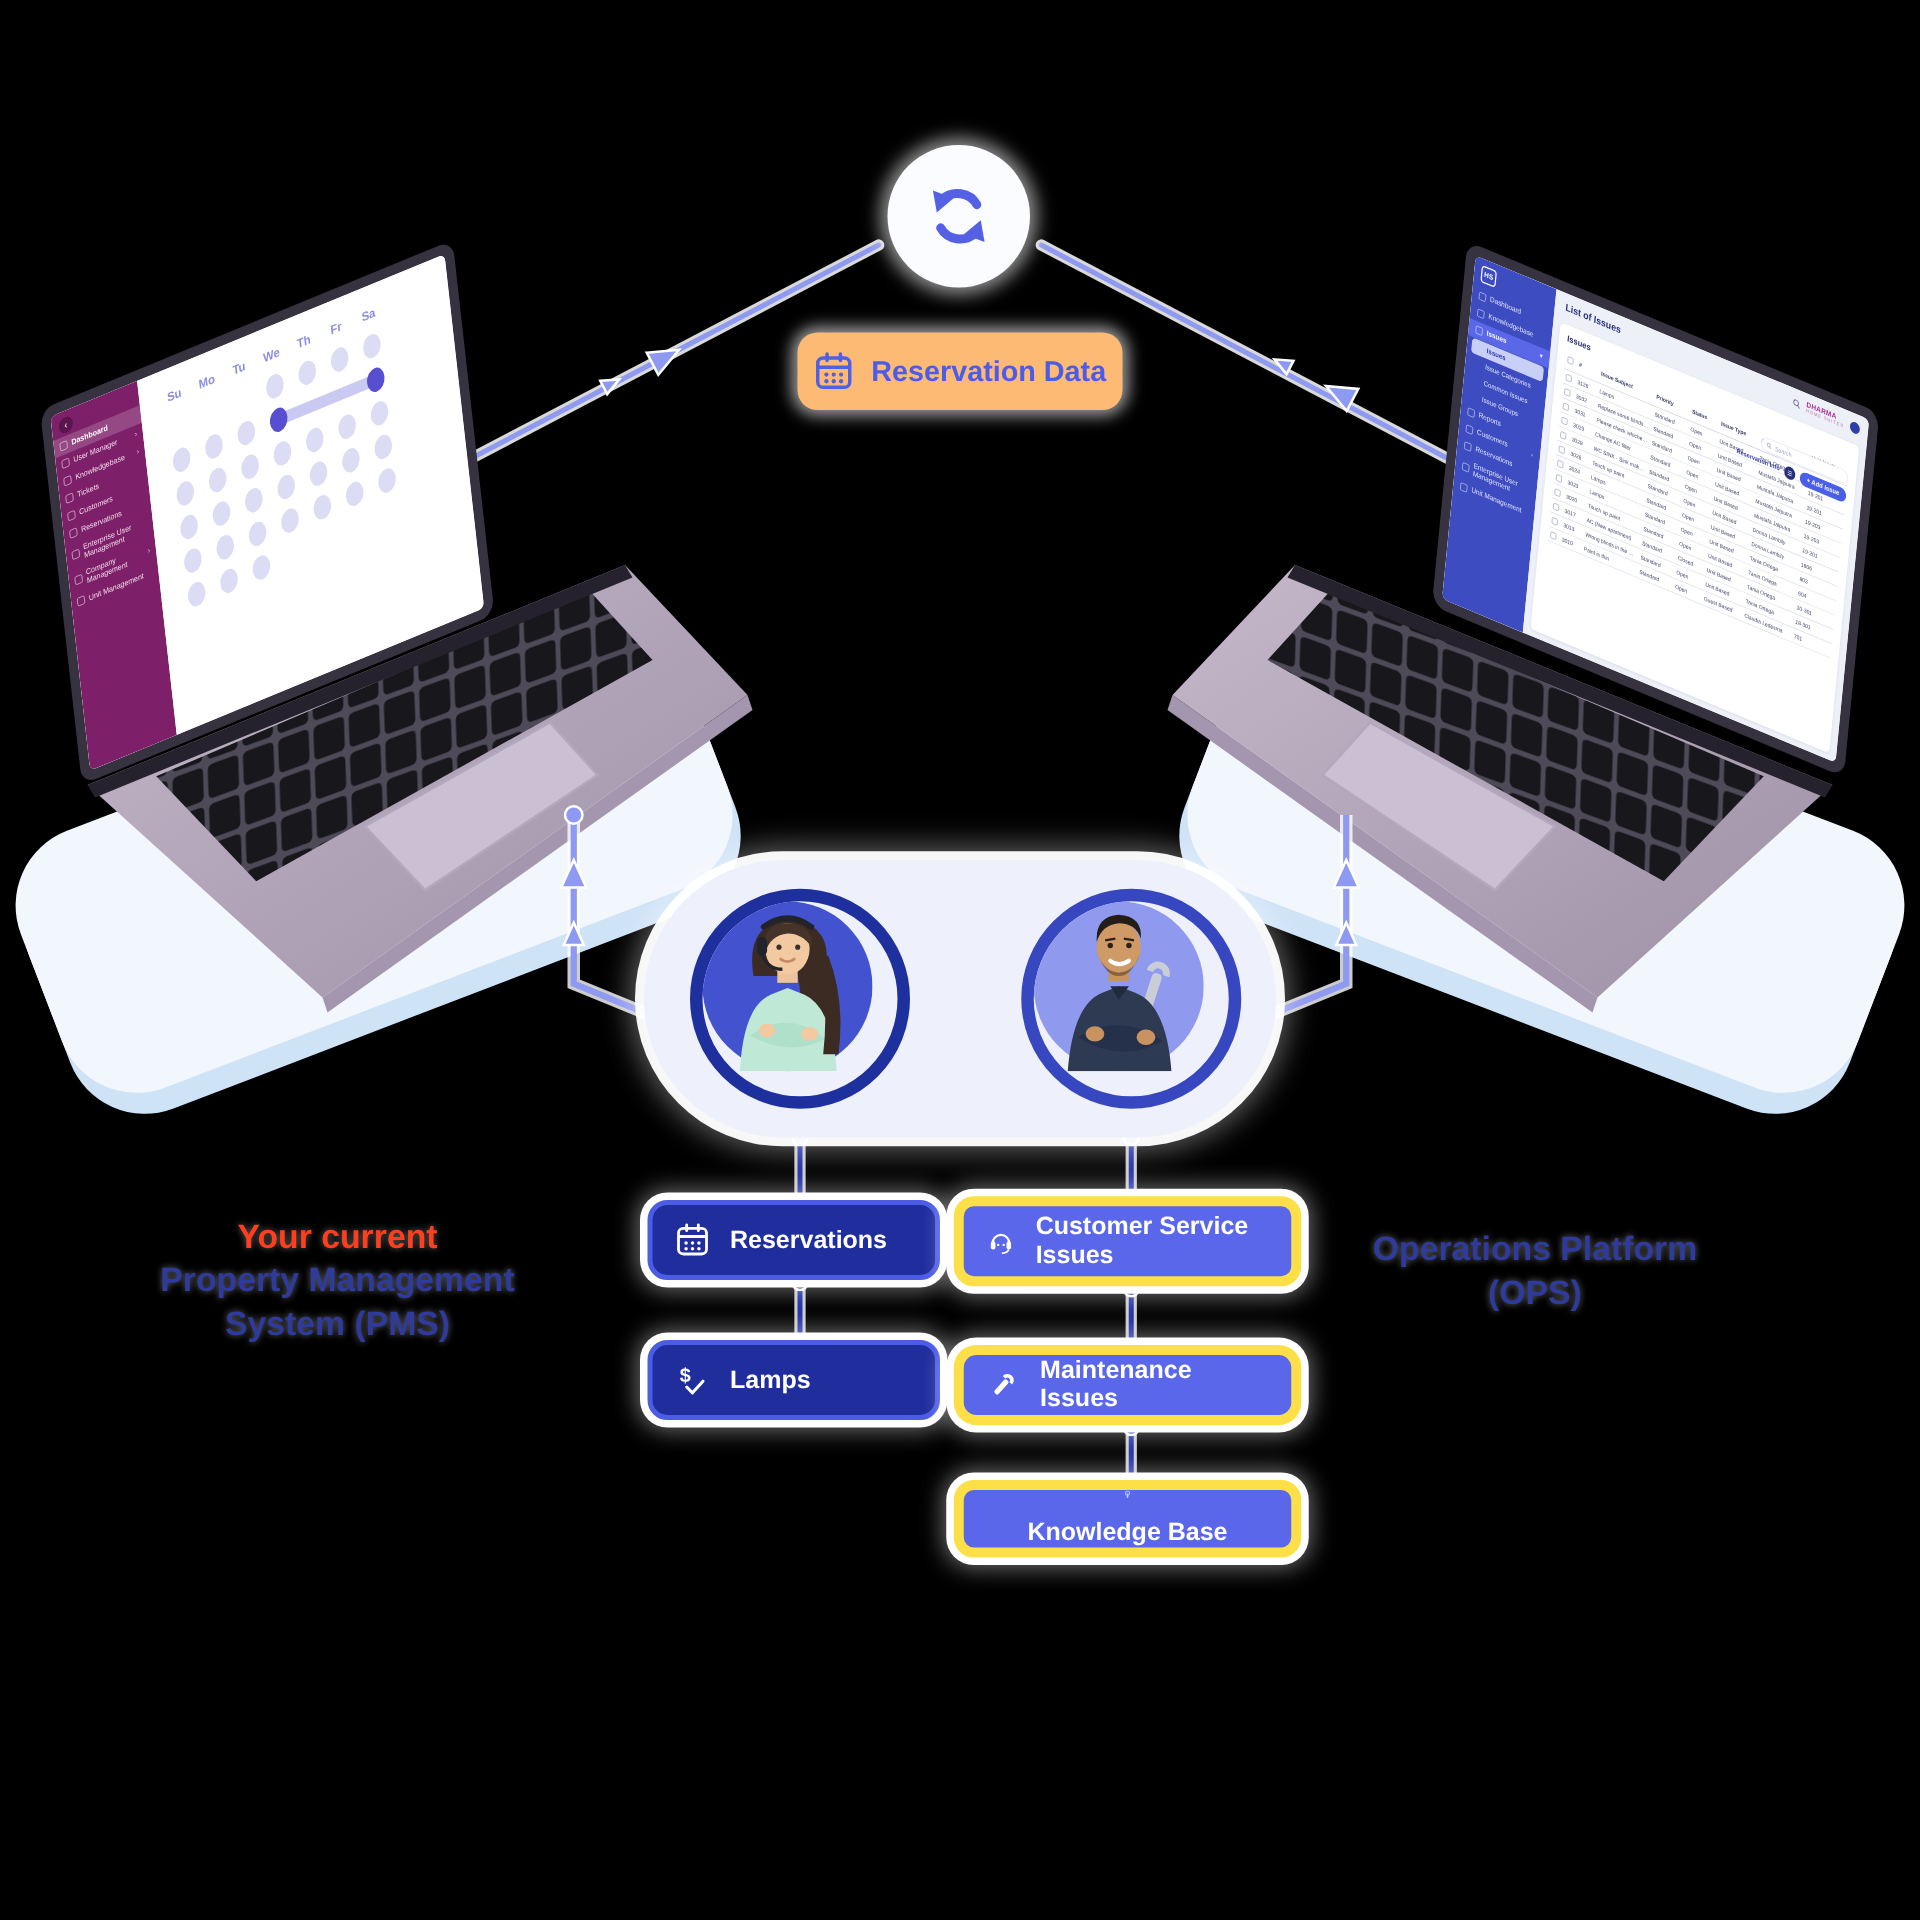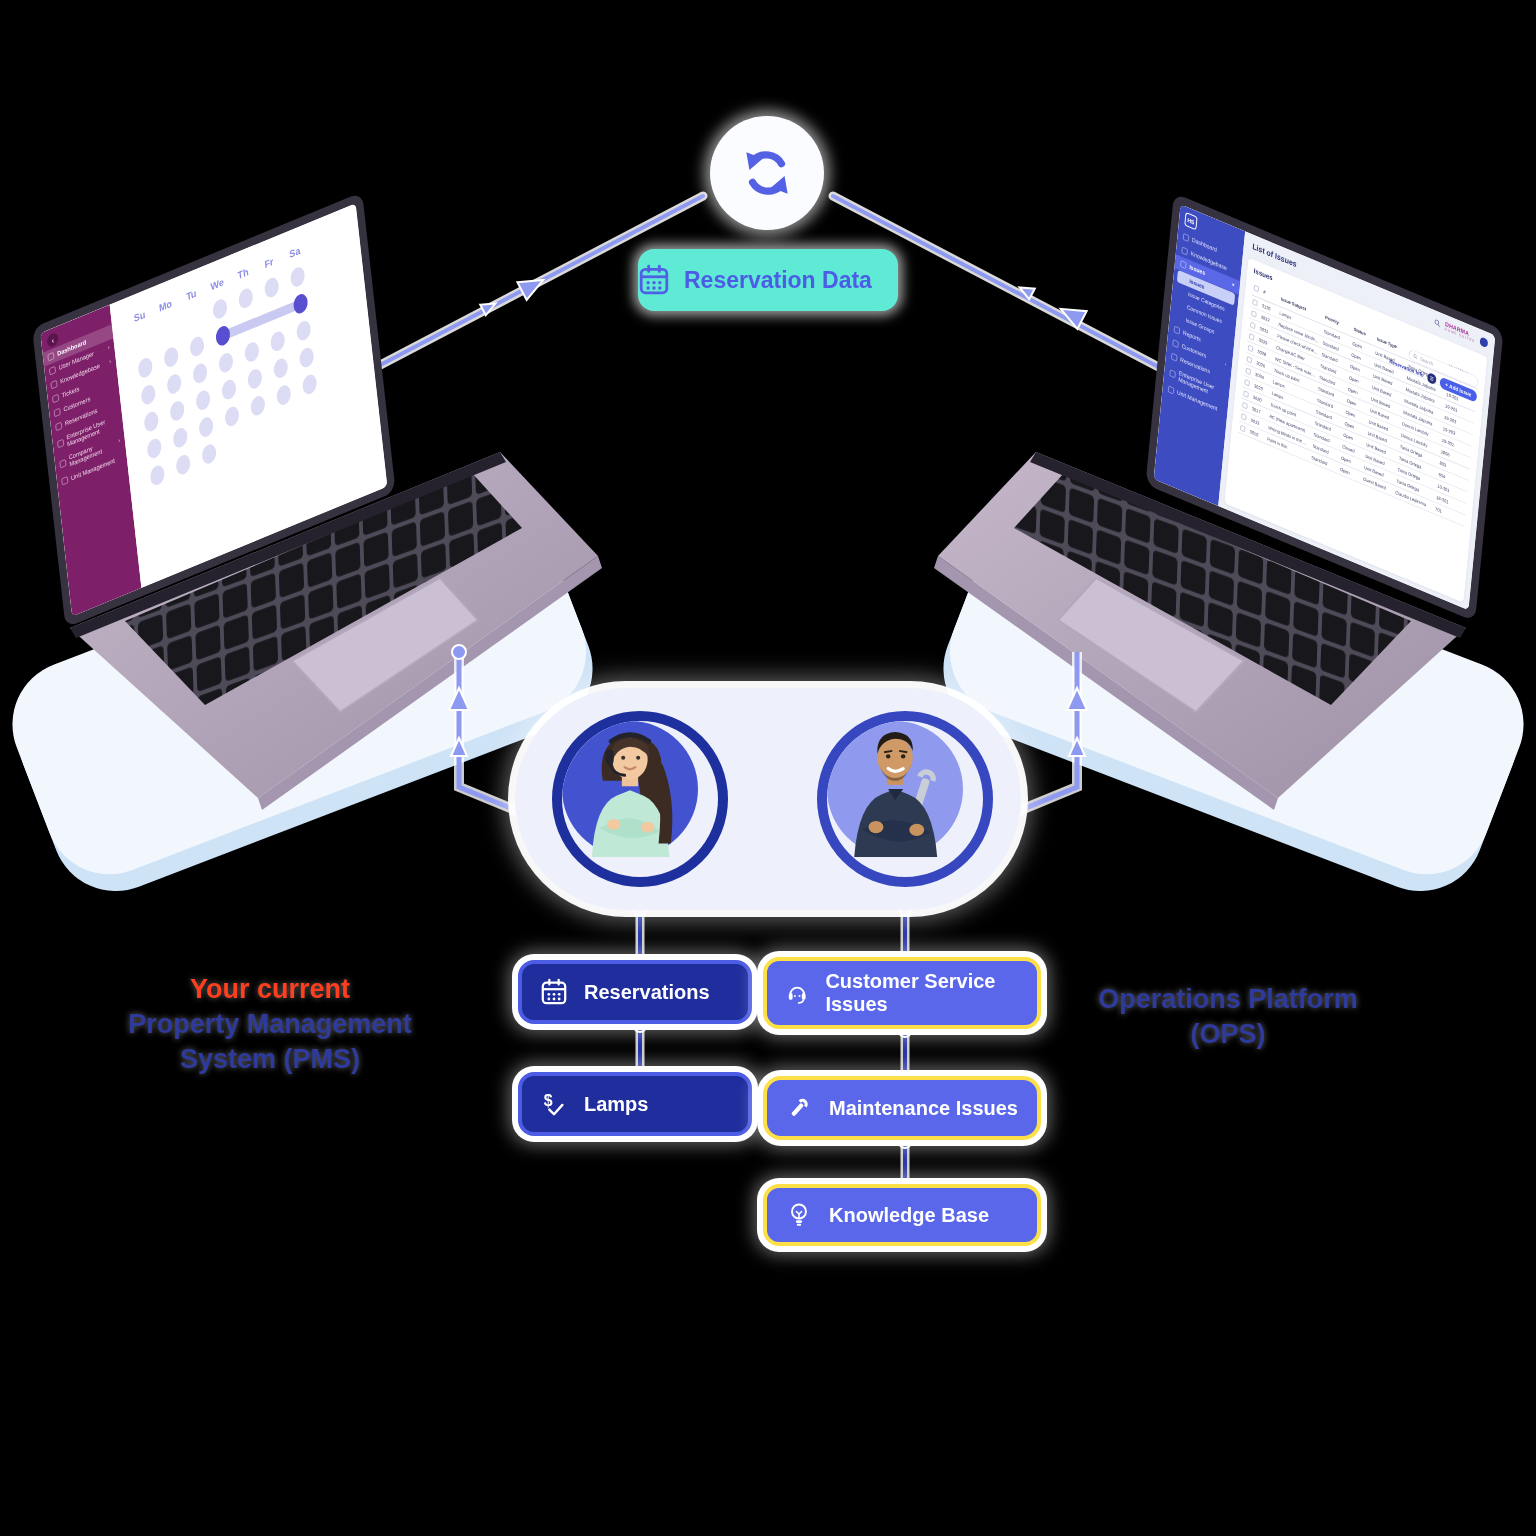--- a/index.html
+++ b/index.html
@@ -4,22 +4,22 @@
 <style>
   html,body{margin:0;padding:0;background:#000;width:1536px;height:1536px;overflow:hidden;
     font-family:"Liberation Sans",sans-serif;}
   #stage{position:relative;width:1536px;height:1536px;background:#000;}
   svg text{font-family:"Liberation Sans",sans-serif;}
 
   
   .sync-circle{position:absolute;left:710px;top:116px;width:114px;height:114px;border-radius:50%;
     background:#fbfcff;display:flex;align-items:center;justify-content:center;
     box-shadow:0 0 14px 6px rgba(255,255,255,.55);}
-  .badge{position:absolute;left:638px;top:249px;width:260px;height:62px;border-radius:16px;
-    background:#5eead4;display:flex;align-items:center;gap:14px;
+  .badge{position:absolute;left:638px;top:266px;width:260px;height:62px;border-radius:16px;
+    background:#fdba74;display:flex;align-items:center;justify-content:center;gap:14px;
     box-shadow:0 0 12px 5px rgba(255,255,255,.6);}
   .badge .lbl{color:#4d5ce6;font-weight:700;font-size:23px;}
 
   
   .lscreen{position:absolute;background:#37323f;border-radius:12px;padding:8px;box-sizing:border-box;}
   .lscreen .disp{width:100%;height:100%;background:#fff;border-radius:5px;overflow:hidden;position:relative;}
   .inner2x{transform:scale(.5);transform-origin:0 0;display:flex;}
   #pms-screen{left:32px;top:328px;width:357px;height:290px;transform-origin:0 0;
     transform:rotate(-22.4deg) skewX(-16deg);}
   #pms-screen .inner2x{width:682px;height:548px;}
@@ -87,26 +87,26 @@
   .ava-ring{position:absolute;top:23px;width:156px;height:156px;border-radius:50%;overflow:hidden;}
   .ava-ring.w{left:37px;border:10px solid #1e2f9e;}
   .ava-ring.m{left:302px;border:10px solid #3647c0;}
   .ava-ring svg{display:block;}
 
   
   .fbox{position:absolute;border-radius:16px;display:flex;align-items:center;gap:16px;padding:0 18px;
     box-sizing:border-box;color:#fff;font-weight:700;font-size:20px;line-height:1.15;
     box-shadow:0 0 0 6px #fff,0 0 18px 9px rgba(255,255,255,.4);}
   .fbox.dark{background:#1f2d9d;border:4px solid #4c5ce4;}
-  .fbox.light{background:#5a67ea;border:4px solid #fde047;}
+  .fbox.light{background:#5a67ea;border:8px solid #fde047;}
   #box-reservations{left:518px;top:960px;width:234px;height:64px;}
   #box-sales{left:518px;top:1072px;width:234px;height:64px;}
   #box-csi{left:763px;top:957px;width:278px;height:72px;}
   #box-mi{left:763px;top:1076px;width:278px;height:64px;border-radius:18px;}
-  #box-kb{left:763px;top:1184px;width:278px;height:62px;}
+  #box-kb{left:763px;top:1184px;width:278px;height:62px;flex-direction:column;}
 
   
   .caption{position:absolute;text-align:center;font-weight:800;font-size:27px;line-height:1.3;
     color:#2e3a9c;text-shadow:0 0 6px rgba(255,255,255,.4);}
   #cap-pms{left:95px;top:972px;width:350px;}
   #cap-pms .l1{color:#ff3e1d;}
   #cap-ops{left:1053px;top:982px;width:350px;}
 </style>
 </head>
 <body>

